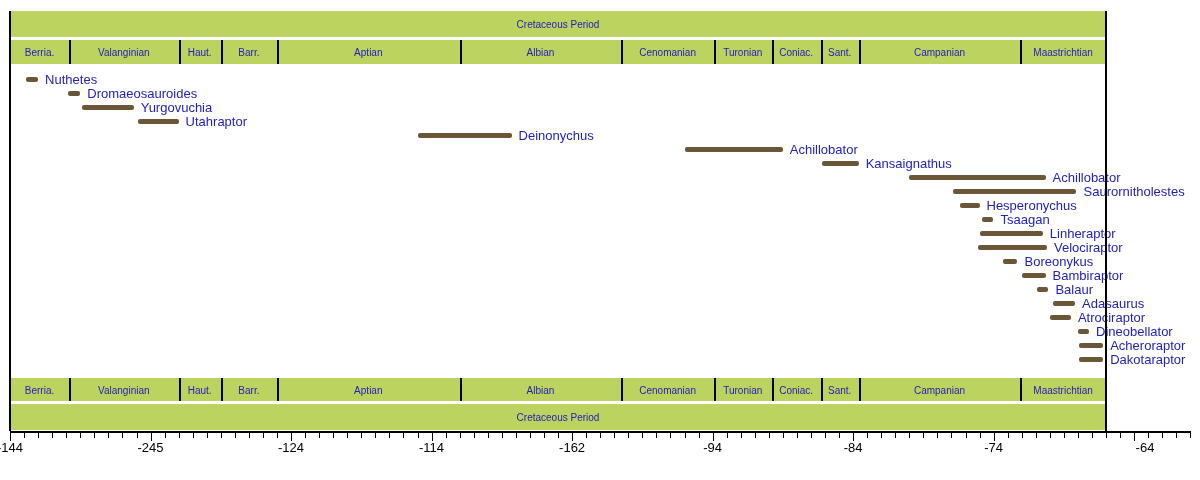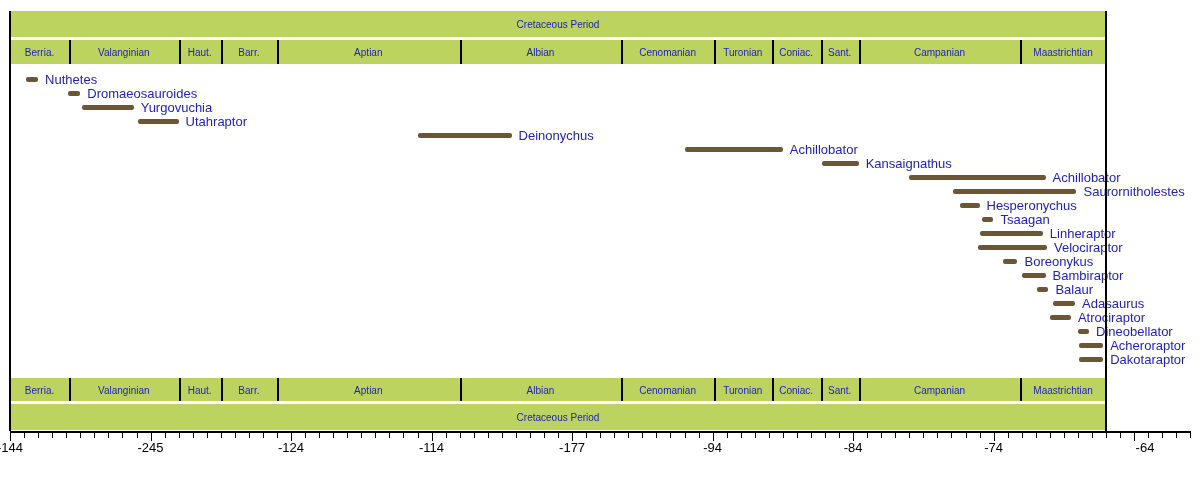--- a/index.html
+++ b/index.html
@@ -162,21 +162,21 @@
       <div class="tick" style="left: 1120.1px; top: 433px; height: 5px;"></div>
       <div class="tick" style="left: 1134.1px; top: 433px; height: 8px;"></div>
       <div class="tick" style="left: 1148.2px; top: 433px; height: 5px;"></div>
       <div class="tick" style="left: 1162.2px; top: 433px; height: 5px;"></div>
       <div class="tick" style="left: 1176.3px; top: 433px; height: 5px;"></div>
       <div class="tick" style="left: 1190.3px; top: 433px; height: 5px;"></div>
       <div class="tick-label" style="left: 10px; top: 441px;">-144</div>
       <div class="tick-label" style="left: 150.5px; top: 441px;">-245</div>
       <div class="tick-label" style="left: 291px; top: 441px;">-124</div>
       <div class="tick-label" style="left: 431.5px; top: 441px;">-114</div>
-      <div class="tick-label" style="left: 572.1px; top: 441px;">-177</div>
+      <div class="tick-label" style="left: 572.1px; top: 441px;">-162</div>
       <div class="tick-label" style="left: 712.6px; top: 441px;">-94</div>
       <div class="tick-label" style="left: 853.1px; top: 441px;">-84</div>
       <div class="tick-label" style="left: 993.6px; top: 441px;">-74</div>
       <div class="tick-label" style="left: 1145px; top: 441px;">-64</div>
     </div>
   <div id="border-left" class="vline" style="left: 9px; top: 11px; height: 420px;"></div>
   <div id="border-right" class="vline" style="left: 1105px; top: 11px; height: 420px;"></div>
 <div class="band-label" style="left: 558px; top: 24px;">Cretaceous Period</div>
     <div class="band-label" style="left: 558px; top: 417px;">Cretaceous Period</div>
     <div class="band-label" style="left: 39.5px; top: 52px;">Berria.</div>

